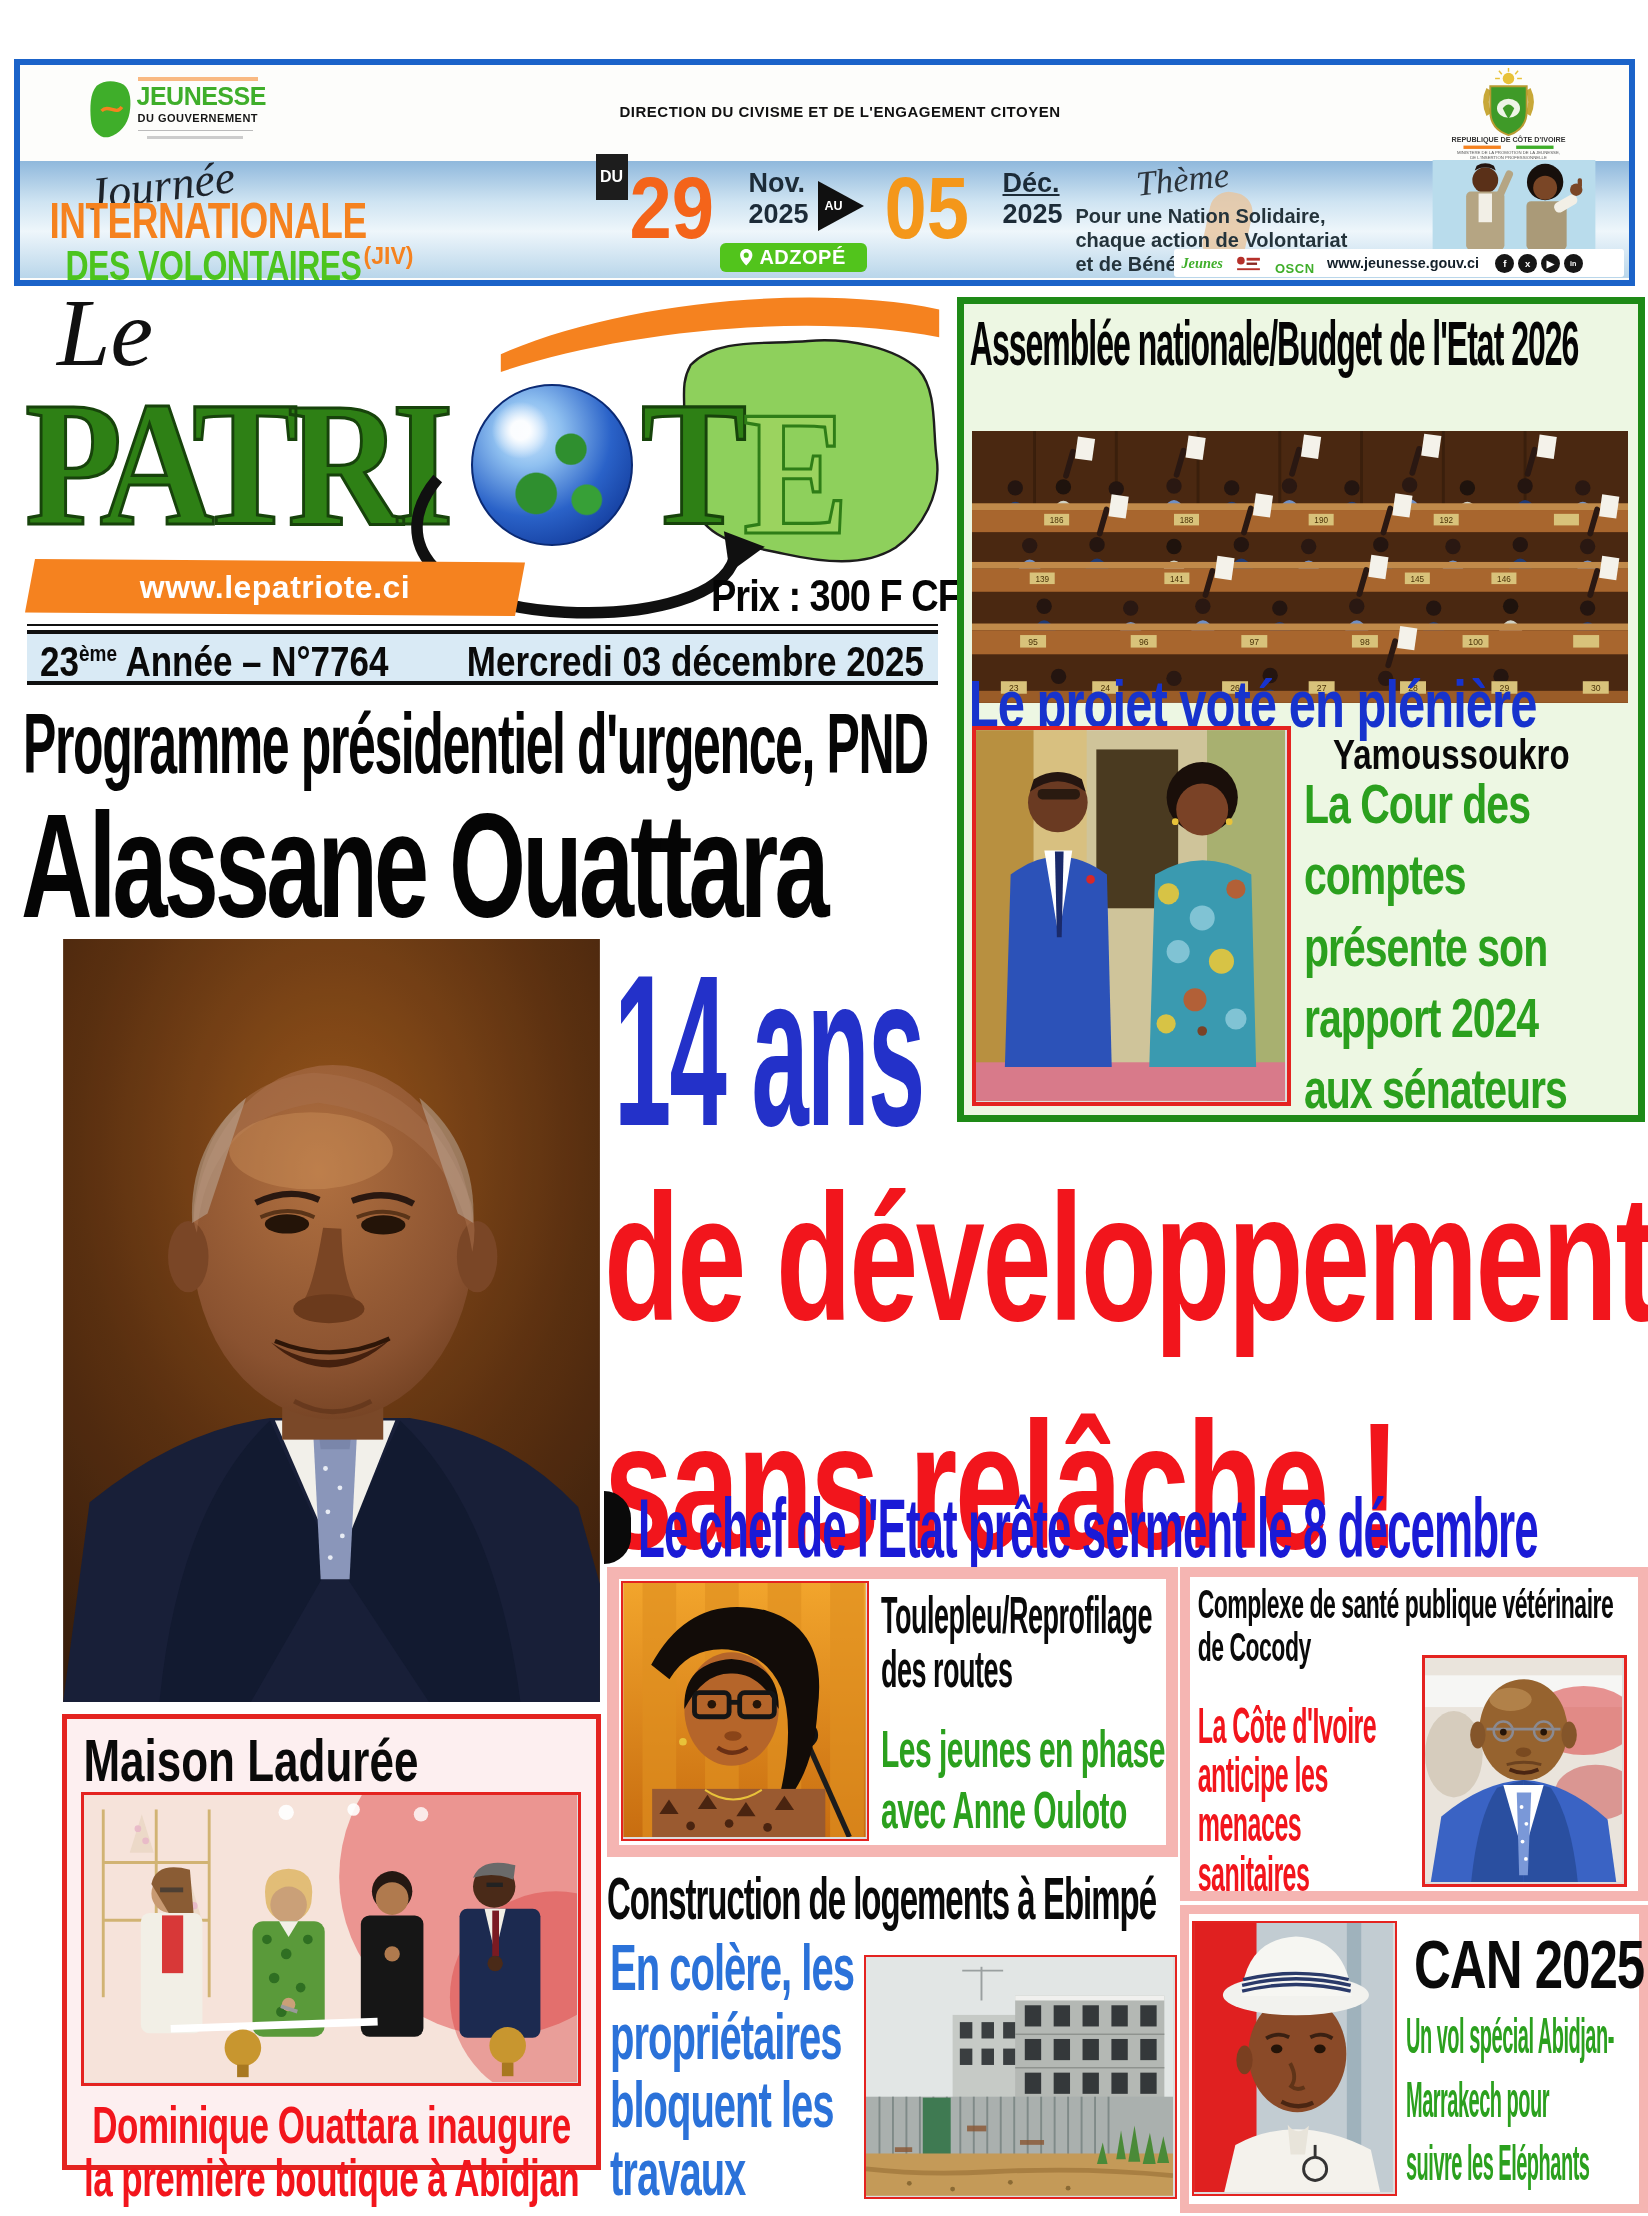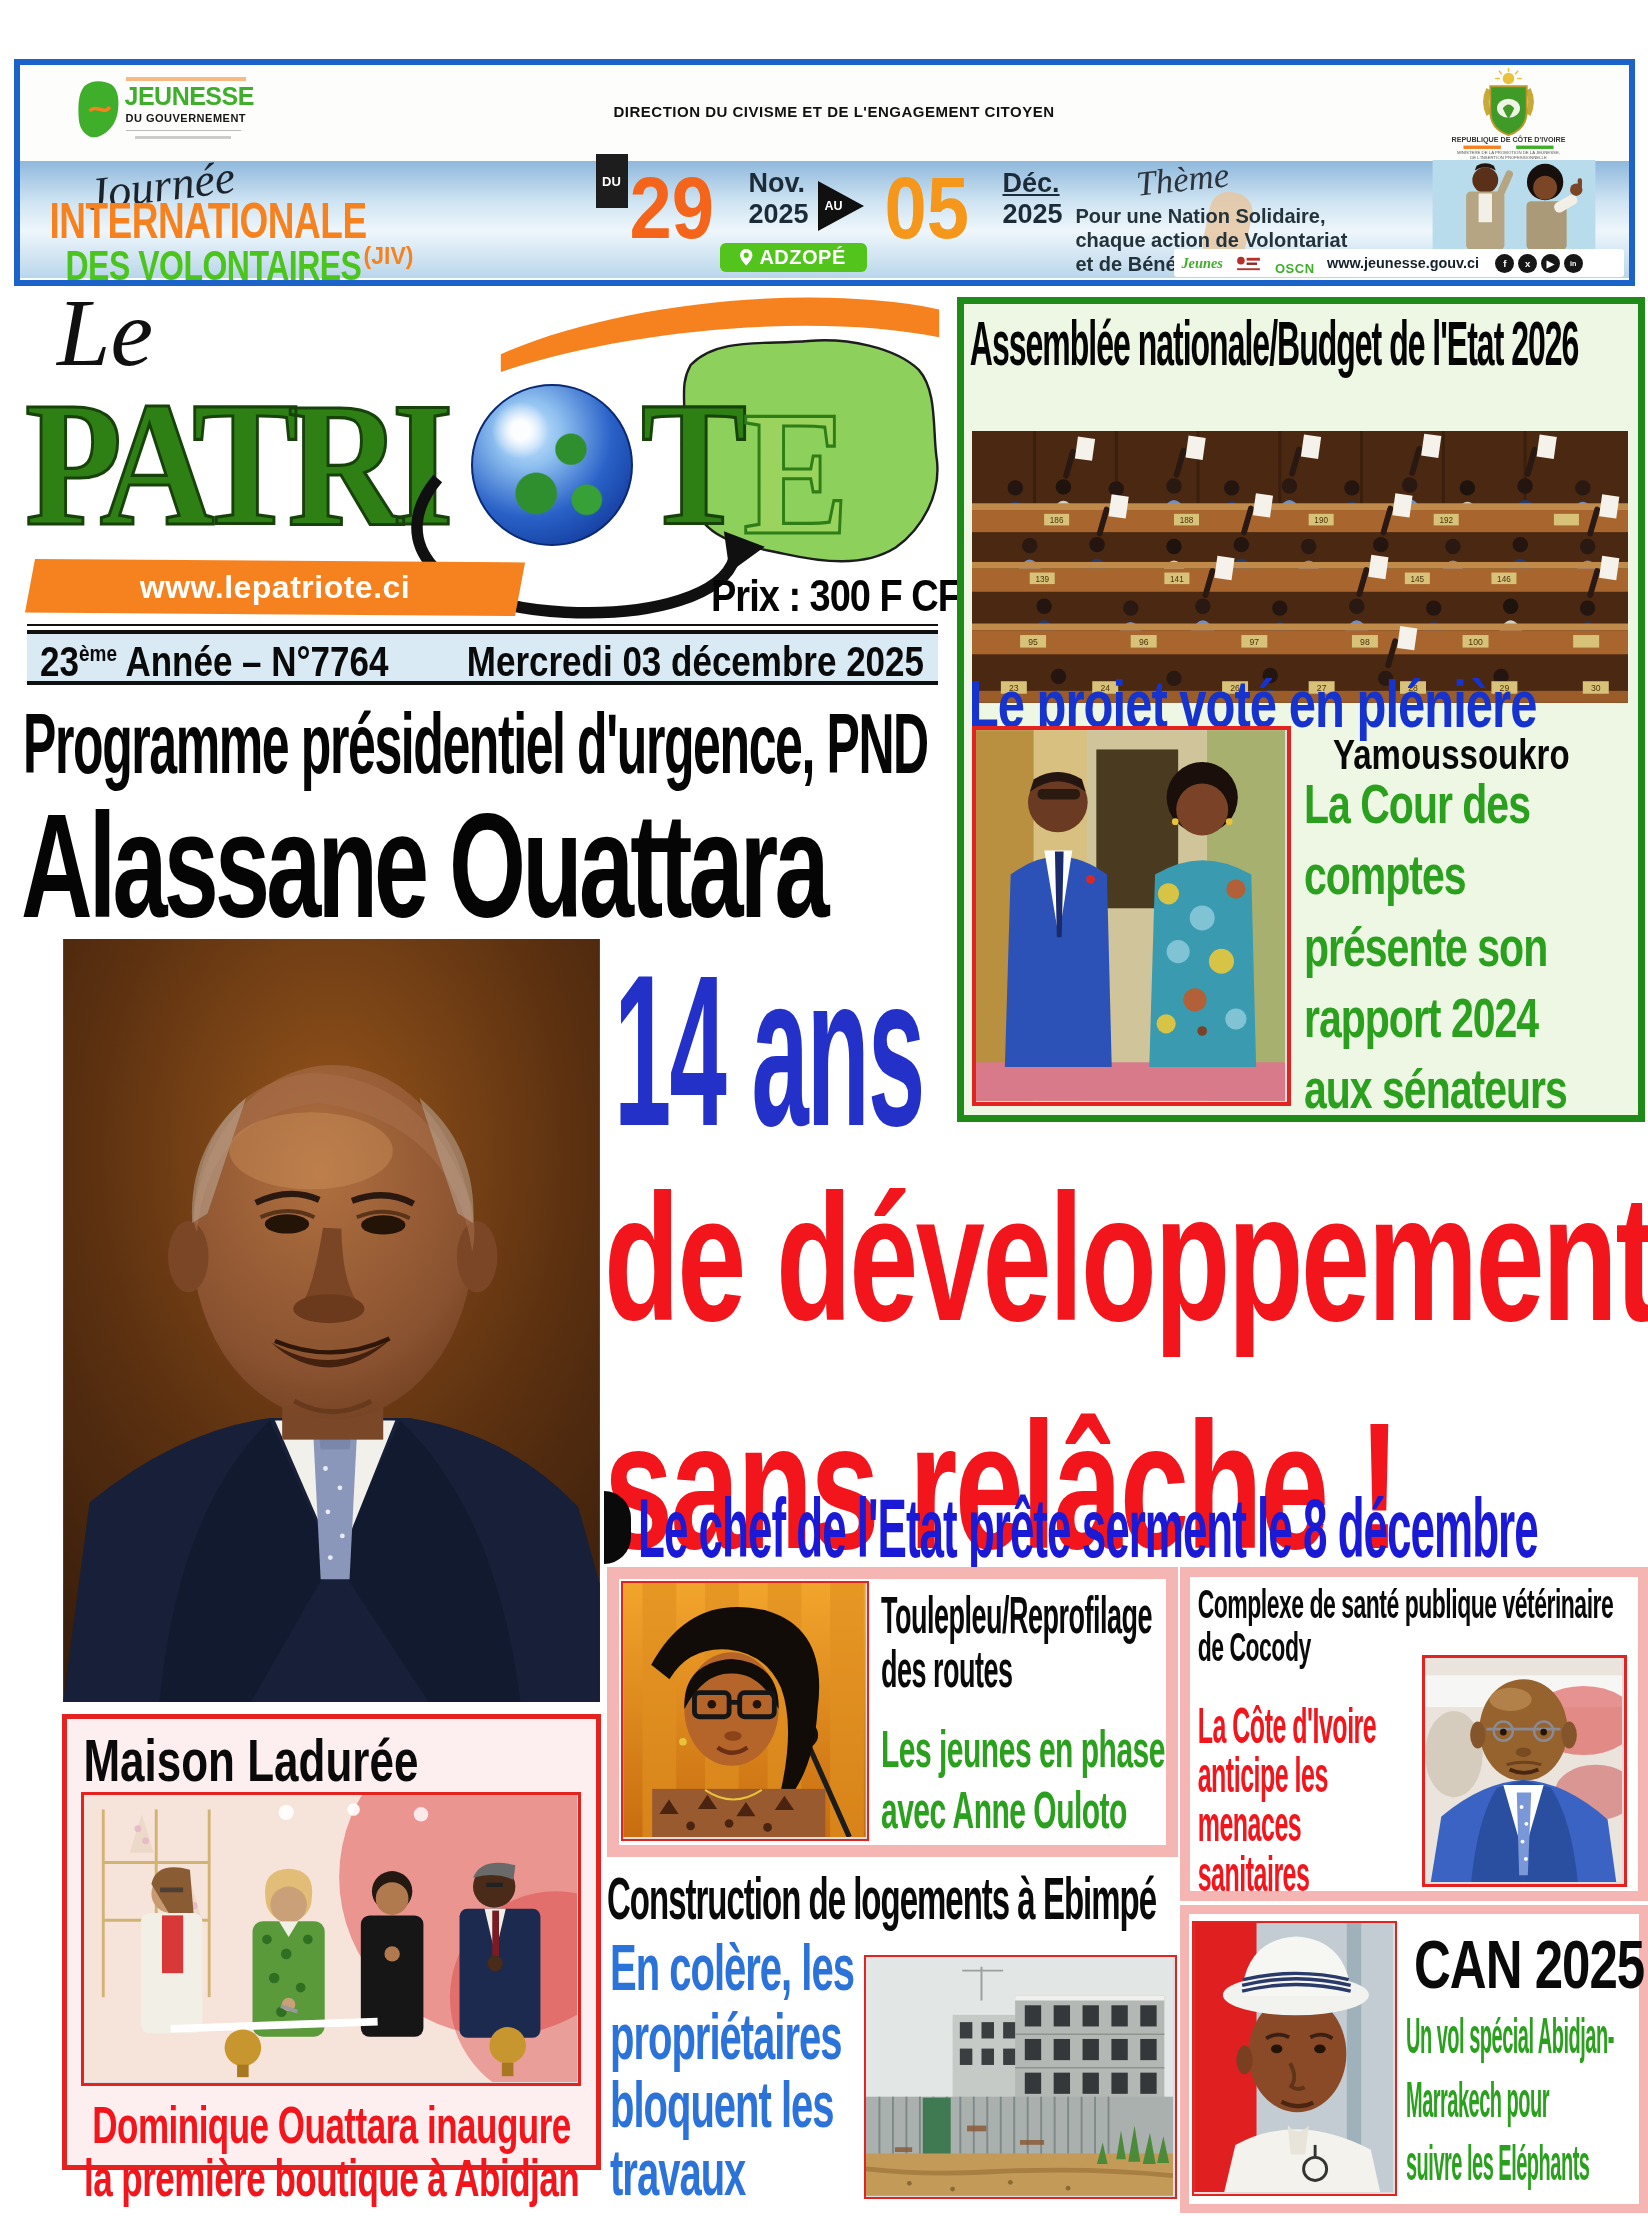--- a/index.html
+++ b/index.html
@@ -37,21 +37,21 @@
   .pinkbox{border:12.5px solid #f5b5b2;background:#fff;box-sizing:border-box;}
   .maisonbox{background:#fdeff0;border:5.8px solid #e42320;box-sizing:border-box;}
 </style>
 </head>
 <body>
 
 <div class="page">
 
   <div class="abs" style="left:13.5px;top:59px;width:1621px;height:227px;border:6.7px solid #1b63c9;background:#fdfdfb;box-sizing:border-box;">
 
-    <div class="abs" style="left:4px;top:0;right:0;height:85px;background:#fdfdfb;">
+    <div class="abs" style="left:16px;top:0;right:0;height:85px;background:#fdfdfb;">
 
       <div class="abs" style="left:51px;top:8.7px;width:173px;height:79px;">
         <svg class="abs" style="left:0;top:3.8px;" width="46" height="63" viewBox="0 0 95 130">
           <path d="M20,18 C38,4 62,8 76,16 C90,26 92,52 88,74 C84,98 68,118 46,124 C28,128 10,112 8,88 C6,62 6,34 20,18 Z" fill="#3fae2a"></path>
           <path d="M30,70 C45,55 60,80 72,62" stroke="#f5821f" stroke-width="7" fill="none"></path>
         </svg>
         <div class="abs" style="left:51px;top:2.9px;width:120px;height:4.8px;background:#f5821f;opacity:.55;"></div>
         <div class="abs b" style="left:50px;top:8.7px;font-size:25px;color:#3fae2a;letter-spacing:-0.5px;">JEUNESSE</div>
         <div class="abs b" style="left:51px;top:38px;font-size:11px;color:#151515;letter-spacing:0.5px;">DU GOUVERNEMENT</div>
         <div class="abs" style="left:51px;top:56px;width:115px;height:1.4px;background:#bbb;"></div>
@@ -88,21 +88,21 @@
 
     <div class="abs" style="left:0;top:96px;right:0;height:117px;background:linear-gradient(180deg,#8fb8dc 0%,#cfe4f2 35%,#eef6fb 60%,#b9d6ea 100%);overflow:visible;">
 
       <div class="abs serif" style="left:67px;top:-1.9px;font-size:46px;font-style:italic;color:#1d232b;transform:rotate(-7deg);">Journée</div>
       <div class="abs b sy" style="left:30px;top:32px;font-size:37px;color:#f5821f;transform:scaleY(1.35);letter-spacing:-0.5px;">INTERNATIONALE</div>
       <div class="abs" style="left:46px;top:81px;">
         <span class="b sy" style="display:inline-block;font-size:32px;color:#4cc41e;transform:scaleY(1.3);letter-spacing:-0.5px;">DES VOLONTAIRES</span>
         <span class="b" style="display:inline-block;font-size:23px;color:#f5821f;vertical-align:6.7px;">(JIV)</span>
       </div>
 
-      <div class="abs badge-du b" style="left:576px;top:-6.7px;width:32px;height:54px;font-size:13px;">DU</div>
+      <div class="abs badge-du b" style="left:576px;top:-6.7px;width:32px;height:46px;font-size:16px;">DU</div>
       <div class="abs b sy" style="left:610px;top:-3.8px;font-size:76px;color:#f4641a;transform:scaleY(1.15);">29</div>
       <div class="abs b" style="left:729px;top:6.7px;font-size:27px;color:#1c2b38;">Nov.</div>
       <div class="abs b" style="left:729px;top:38px;font-size:27px;color:#1c2b38;">2025</div>
       <div class="abs tri" style="left:798px;top:20px;"></div>
       <div class="abs b" style="left:805px;top:38px;font-size:12.5px;color:#fff;">AU</div>
       <div class="abs b sy" style="left:865px;top:-3.8px;font-size:76px;color:#f4971a;transform:scaleY(1.15);">05</div>
       <div class="abs b" style="left:983px;top:6.7px;font-size:27px;color:#1c2b38;text-decoration:underline;">Déc.</div>
       <div class="abs b" style="left:983px;top:38px;font-size:27px;color:#1c2b38;">2025</div>
 
       <div class="abs pill" style="left:700px;top:82px;width:147px;height:29px;">

